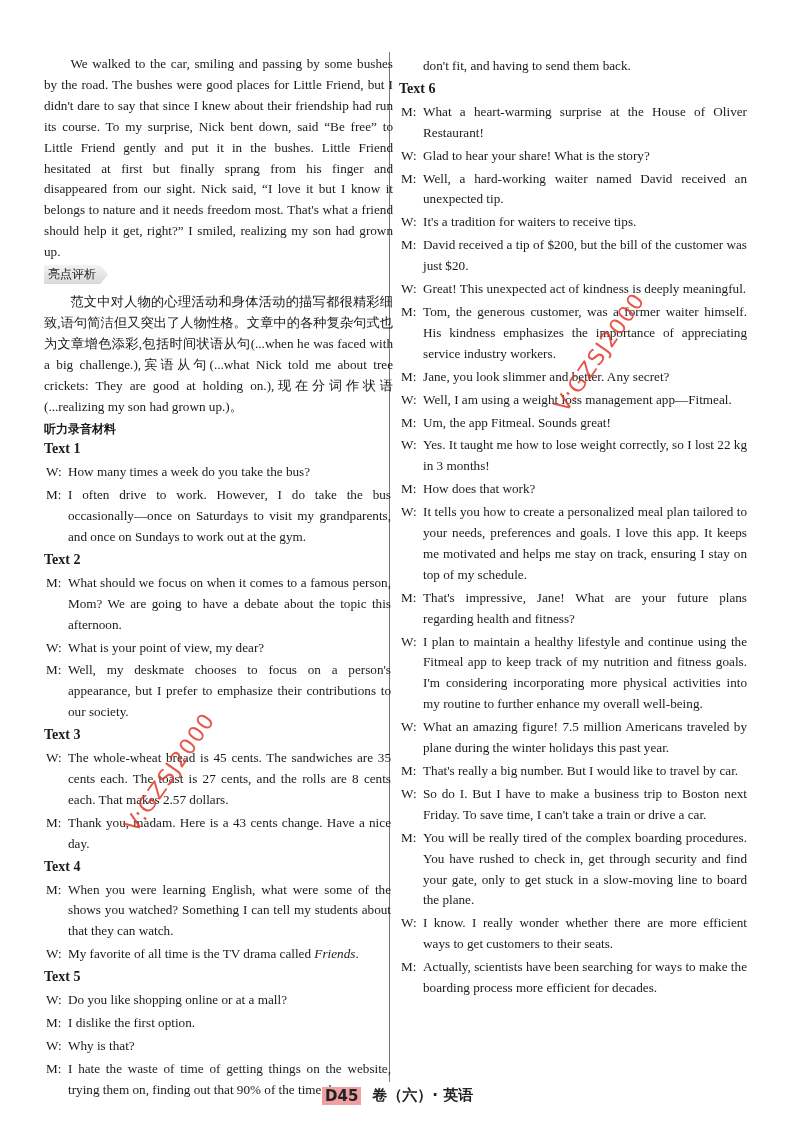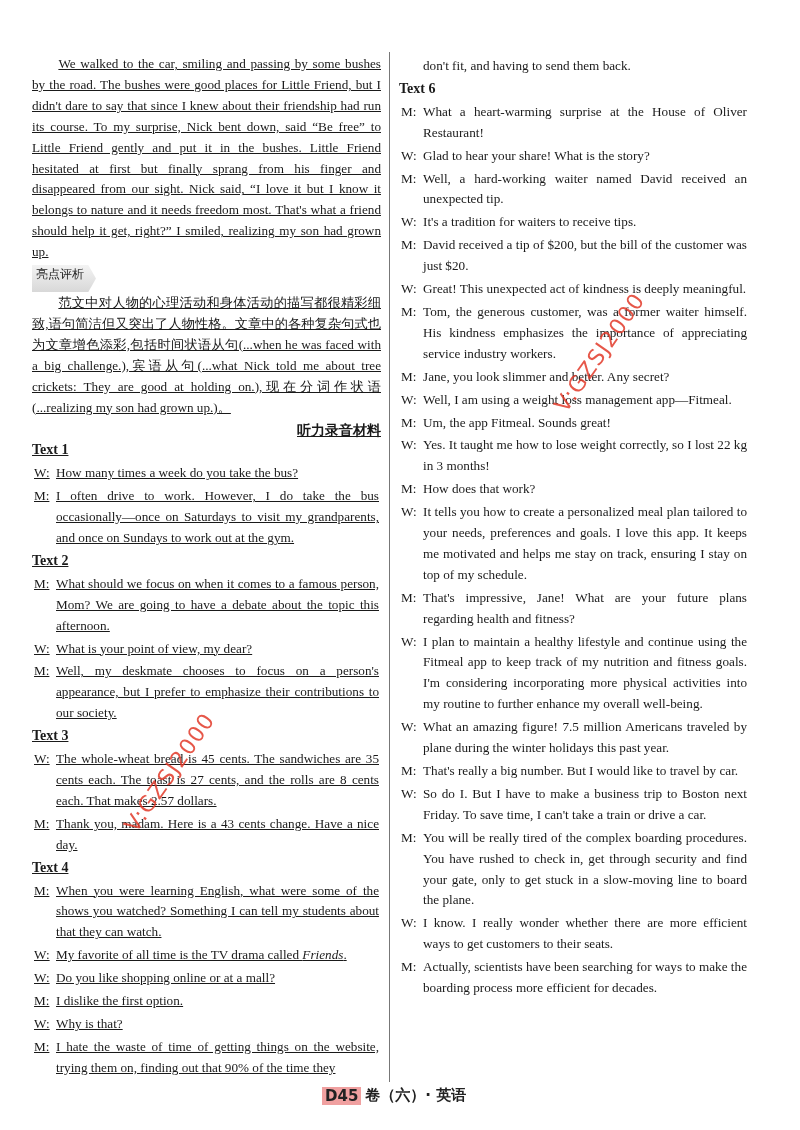--- a/index.html
+++ b/index.html
@@ -1,35 +1,35 @@
 <!DOCTYPE html>
 <html><head>
 <meta charset="utf-8">
 <style>
   html, body { margin:0; padding:0; background:#ffffff; }
   body { width:800px; height:1130px; position:relative; overflow:hidden;
          font-family:"Liberation Serif","DejaVu Serif",serif; color:#1a1a1a; }
   .col { position:absolute; top:54px; font-size:13.2px; line-height:20.9px; }
-  .col-left { left:32px; width:349px;text-decoration:underline; }
+  .col-left { left:44px; width:349px; }
   .col-right { left:399px; width:350px; }
   .divider { position:absolute; left:389px; top:52px; width:1px; height:1030px; background:#777; }
   .para { text-align:justify; text-indent:2em; margin:0; }
   .para-cn { text-align:justify; text-indent:2em; margin:0; font-size:13.2px; }
-  .badge { display:inline-block; margin:2px 0 1px 0; padding:0 12px 8px 4px; height:19px; line-height:19px;
+  .badge { display:inline-block; margin:2px 0 8px 0; padding:0 12px 0 4px; height:19px; line-height:19px;
            font-family:"DejaVu Sans",sans-serif; font-size:12px; color:#222;
            background:linear-gradient(#f3f3f3,#d8d8d8);
            clip-path:polygon(0 0, 88% 0, 100% 50%, 88% 100%, 0 100%); }
-  .section-title { text-align:right; font-weight:bold; font-family:"DejaVu Sans",sans-serif; font-size:14px; margin:1px 0 0 0; }
+  .section-title { text-align:left; font-weight:bold; font-family:"DejaVu Sans",sans-serif; font-size:12px; margin:1px 0 0 0; }
   .text-head { font-weight:bold; font-size:14px; margin:0; }
   .line { display:flex; margin:2px; }
   .spk { flex:0 0 22px; }
   .utt { flex:1; text-align:justify; }
   .footer { position:absolute; left:322px; top:1086px; display:flex; align-items:center;
             font-family:"DejaVu Sans",sans-serif; font-size:15px; font-weight:bold; color:#222; }
-  .pg { background:#f0a0a0; padding:0 3px; margin-right:4px; font-weight:bold; }
+  .pg { background:#f0a0a0; padding:0 3px; margin-right:11px; font-weight:bold; }
   .watermark { position:absolute; color:#e23a2a; font-family:"DejaVu Sans",sans-serif; font-size:22px;
                transform:rotate(-55deg); opacity:0.85; pointer-events:none; letter-spacing:1px; }
   i { font-style:italic; }
 </style>
 </head>
 <body>
 
 <div class="divider"></div>
 
 <div class="col col-left">
@@ -71,20 +71,21 @@
       </div>
       <div class="text-head">Text 4</div>
       <div class="line">
         <span class="spk">M:</span>
         <span class="utt">When you were learning English, what were some of the shows you watched? Something I can tell my students about that they can watch.</span>
       </div>
       <div class="line">
         <span class="spk">W:</span>
         <span class="utt"><span>My favorite of all time is the TV drama called </span><i>Friends</i><span>.</span></span>
       </div>
+      <div class="text-head">Text 5</div>
       <div class="line">
         <span class="spk">W:</span>
         <span class="utt">Do you like shopping online or at a mall?</span>
       </div>
       <div class="line">
         <span class="spk">M:</span>
         <span class="utt">I dislike the first option.</span>
       </div>
       <div class="line">
         <span class="spk">W:</span>

